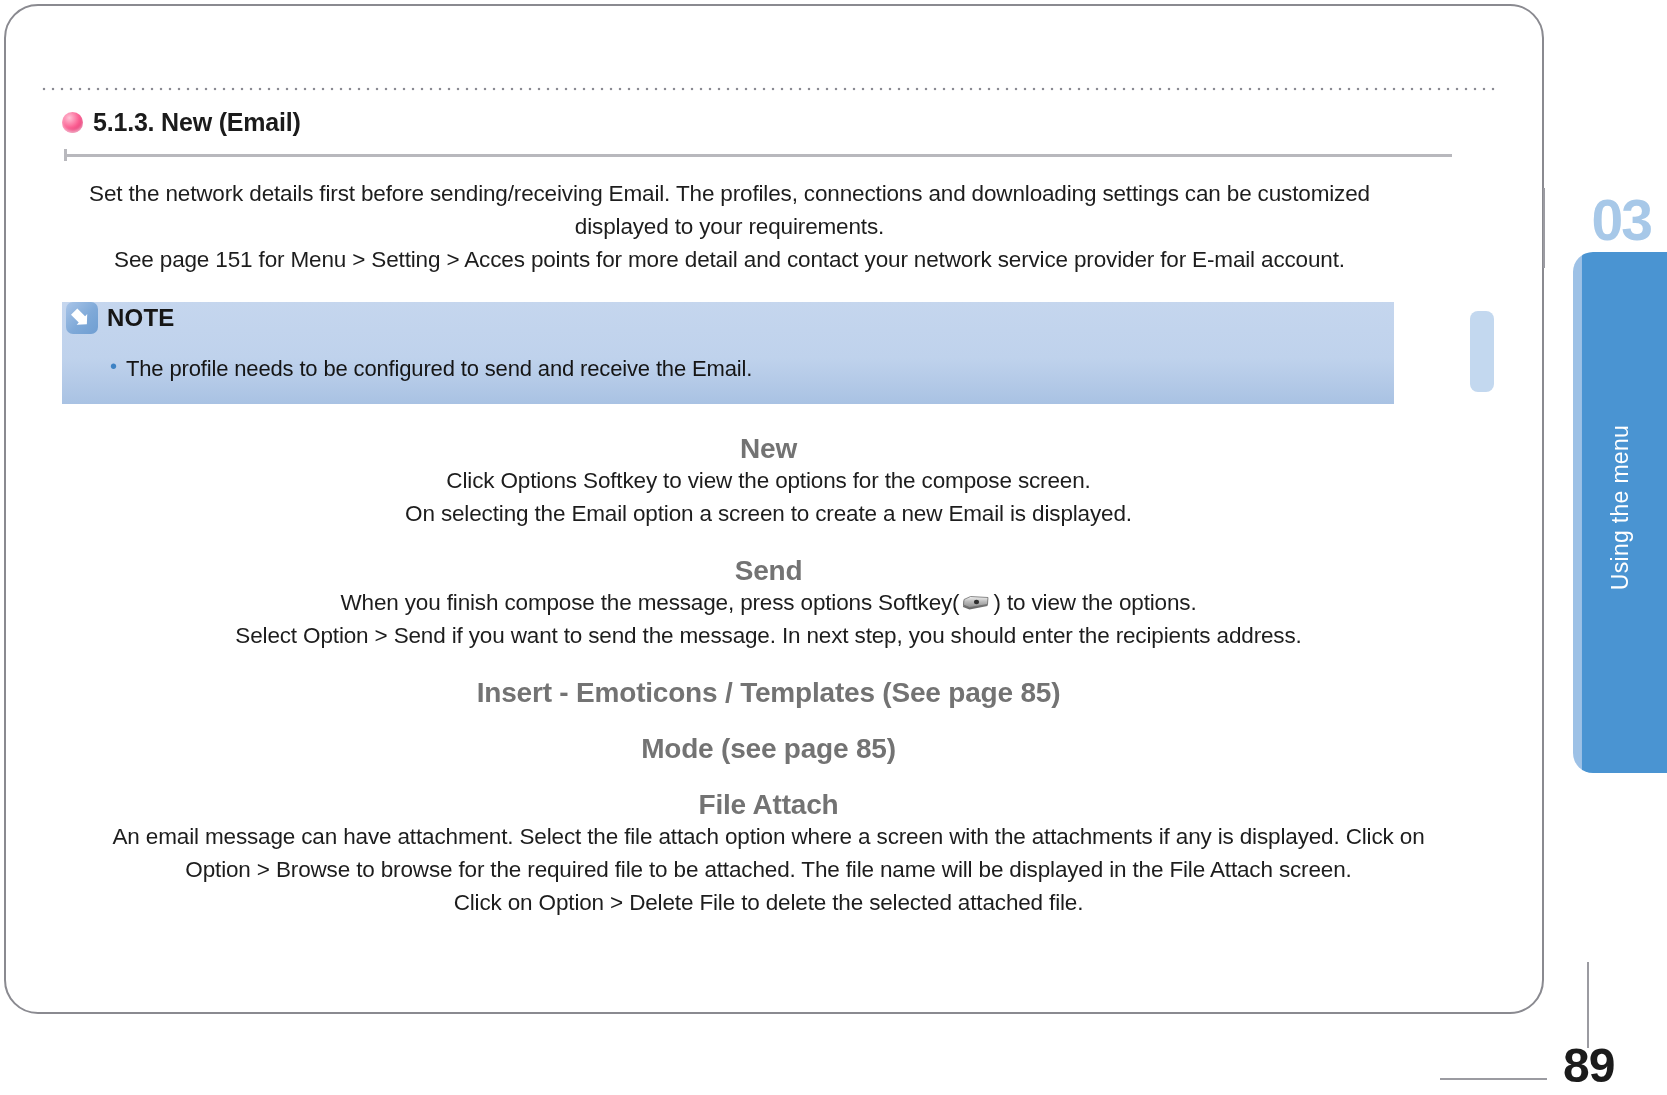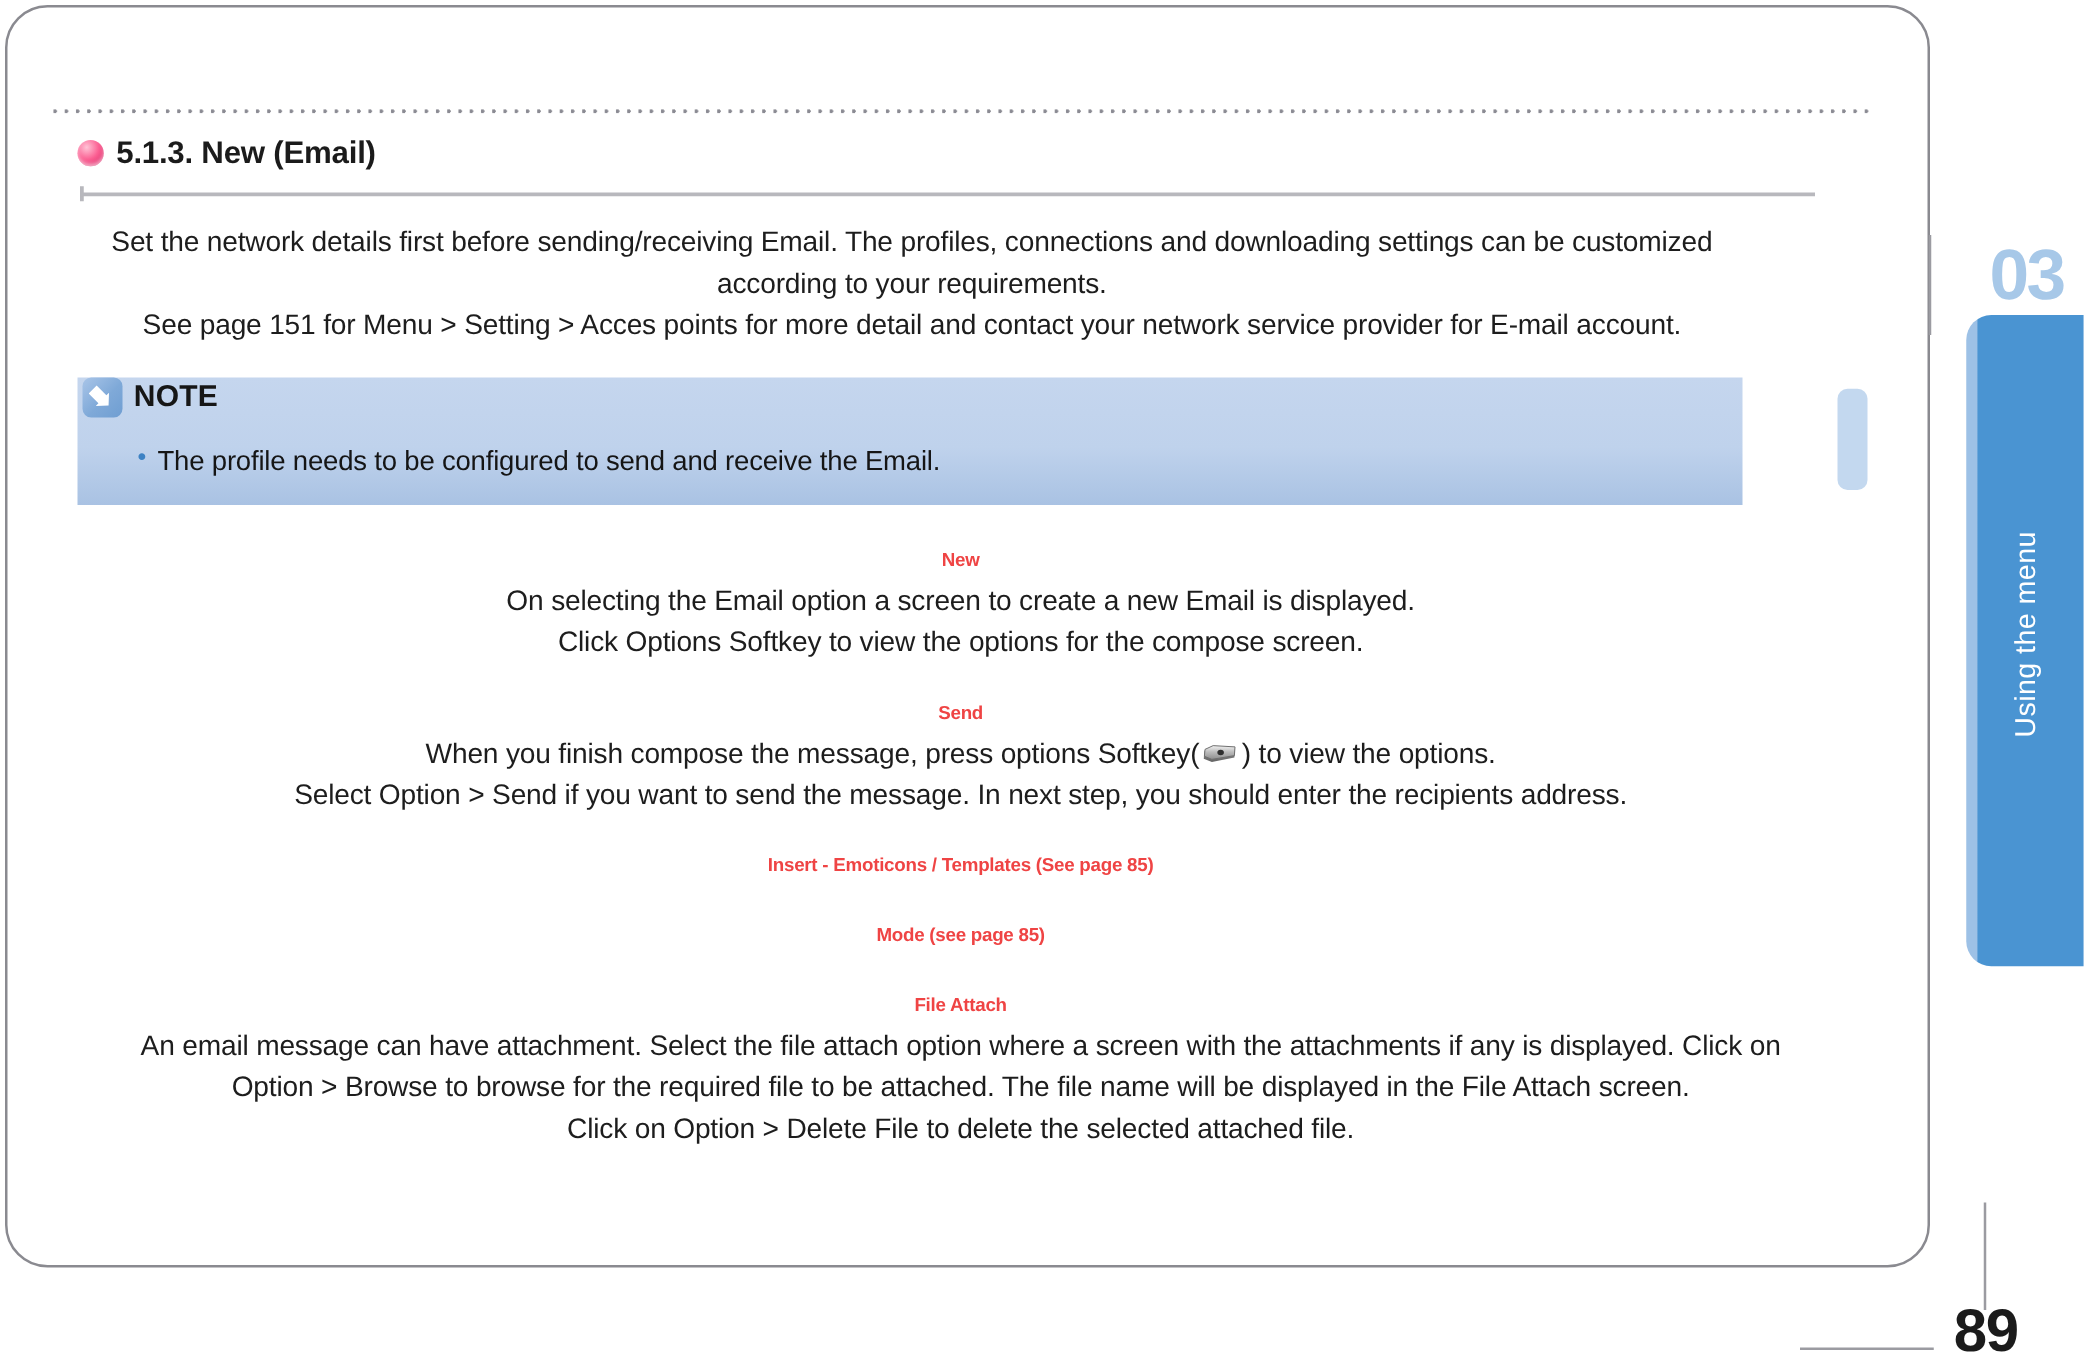--- a/index.html
+++ b/index.html
@@ -162,23 +162,23 @@
     left: 0;
     top: -3px;
     color: #3d82c4;
     font-size: 20px;
   }
 
   
   #sections { margin-top: 30px; margin-left: 34px; width: 1345px; }
   .sub-h {
     margin: 0;
-    font-size: 15px;
-    font-weight: bold;
-    color: #ef4444;
+    font-size: 28px;
+    font-weight: bold;
+    color: #737373;
     letter-spacing: -0.2px;
     line-height: 30px;
   }
   .sub-body { margin-top: 3px; }
   .gap-h { margin-top: 26px; }
   .gap-p { margin-top: 24px; }
 
   
   .softkey {
     display: inline-block;
@@ -293,43 +293,43 @@
   <div class="sec-head">
     <span class="sec-bullet"></span>
     <span class="sec-title">5.1.3. New (Email)</span>
   </div>
   <div class="sec-rule">
     <span class="tick"></span>
     <span class="bar"></span>
   </div>
 
   <div id="intro-block">
-    <p class="body">Set the network details first before sending/receiving Email. The profiles, connections and downloading settings can be customized according to your requirements.</p>
+    <p class="body">Set the network details first before sending/receiving Email. The profiles, connections and downloading settings can be customized displayed to your requirements.</p>
     <p class="body">See page 151 for Menu &gt; Setting &gt; Acces points for more detail and contact your network service provider for E-mail account.</p>
   </div>
 
   <div id="note-box">
     <div id="note-head">
       <span class="note-icon">
         <svg width="22" height="22" viewBox="0 0 22 22">
           <path d="M5 2 L5 13 L2 13 L9.5 20 L17 13 L14 13 L14 2 Z" transform="rotate(-45 9.5 11)" fill="#ffffff"></path>
         </svg>
       </span>
       <span class="note-label">NOTE</span>
     </div>
     <ul id="note-list">
       <li>The profile needs to be configured to send and receive the Email.</li>
     </ul>
   </div>
 
   <div id="sections">
 
     <h3 class="sub-h">New</h3>
+    <p class="body">Click Options Softkey to view the options for the compose screen.</p>
     <p class="body sub-body">On selecting the Email option a screen to create a new Email is displayed.</p>
-    <p class="body">Click Options Softkey to view the options for the compose screen.</p>
 
     <h3 class="sub-h gap-h">Send</h3>
     <p class="body sub-body">
       <span>When you finish compose the message, press options Softkey(</span><span class="softkey"><svg width="30" height="19" viewBox="0 0 30 19">
           <defs>
             <linearGradient id="skTop" x1="0" y1="0" x2="0" y2="1">
               <stop offset="0%" stop-color="#f2f2f2"></stop>
               <stop offset="45%" stop-color="#bdbdbd"></stop>
               <stop offset="100%" stop-color="#8e8e8e"></stop>
             </linearGradient>

